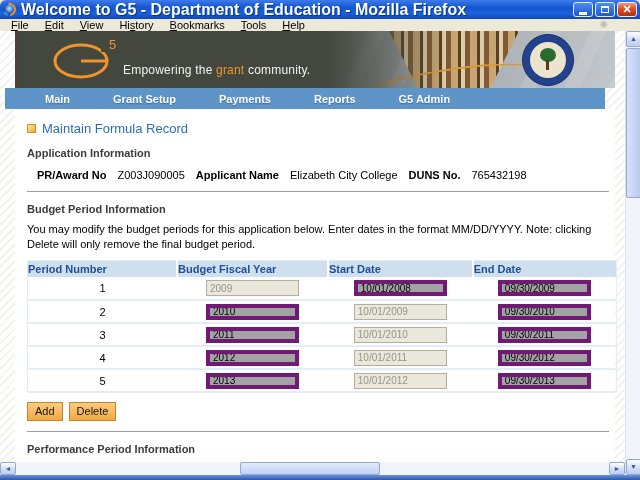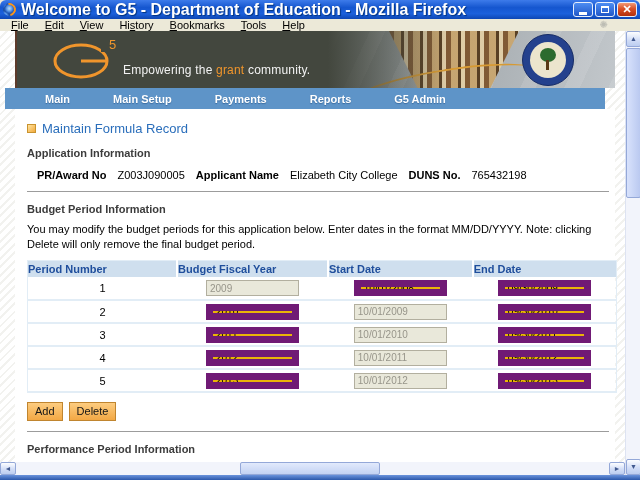--- a/index.html
+++ b/index.html
@@ -80,21 +80,21 @@
 
   
   table.budget { border-collapse:collapse; margin:7px 0 0 6px; width:590px; font-size:11px;
     border:1px solid #e2edf6; }
   table.budget thead th { background:#cfdfee; color:#1f4e9c; font-weight:bold; height:17px;
     border-right:2px solid #fff; text-align:left; }
   table.budget thead th:last-child { border-right:0; }
   table.budget tbody td { height:23px; text-align:center; border-bottom:2px solid #e2edf6; }
   input.cell { width:93px; height:16px; font-family:Liberation Sans, sans-serif; font-size:10px;
     padding:1px 3px; }
-  input.cell.on { border:7px solid #701a75; background:#eab308; color:#000; }
+  input.cell.on { border:4px solid #701a75; background:#a3a3a3; color:#000; }
   input.cell.off { border:1px solid #b2af9f; background:#e9e8da; color:#97958a; }
 
   .btn { background:linear-gradient(#fccc80,#f3a844); border:1px solid #c0852f; color:#151515;
     font-family:"Liberation Sans",sans-serif; font-size:11px; padding:2px 7px 3px; cursor:pointer; }
   .btn-row { margin:9px 0 0 6px; display:flex; gap:6px; }
 
   
   .vscroll { position:absolute; right:0; top:31px; width:15px; height:444px; background:#f2f4fb;
     border-left:1px solid #dde3f2; }
   .sbtn { position:absolute; left:0; width:15px; height:16px;
@@ -158,21 +158,21 @@
         <ellipse cx="30" cy="22" rx="26" ry="16" fill="none" stroke="#f0952c" stroke-width="3"></ellipse>
         <rect x="30" y="20.5" width="26" height="3" fill="#f0952c"></rect>
         <rect x="50" y="10" width="9" height="3" fill="#43473e"></rect>
       </svg>
       <span class="g-five">5</span>
       <span class="tagline"><span>Empowering the </span><span class="hl">grant</span><span> community.</span></span>
     </div>
 
     <div class="nav">
         <span class="nav-item">Main</span>
-        <span class="nav-item">Main Setup</span>
+        <span class="nav-item">Grant Setup</span>
         <span class="nav-item">Payments</span>
         <span class="nav-item">Reports</span>
         <span class="nav-item">G5 Admin</span>
       </div>
 
     <div class="content">
 
       <div class="page-title">
         <span class="page-title-icon"></span>
         <span class="page-title-text">Maintain Formula Record</span>

